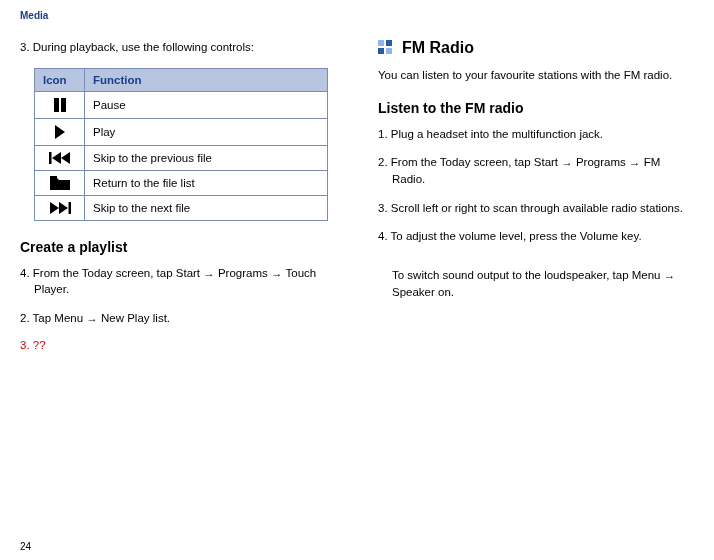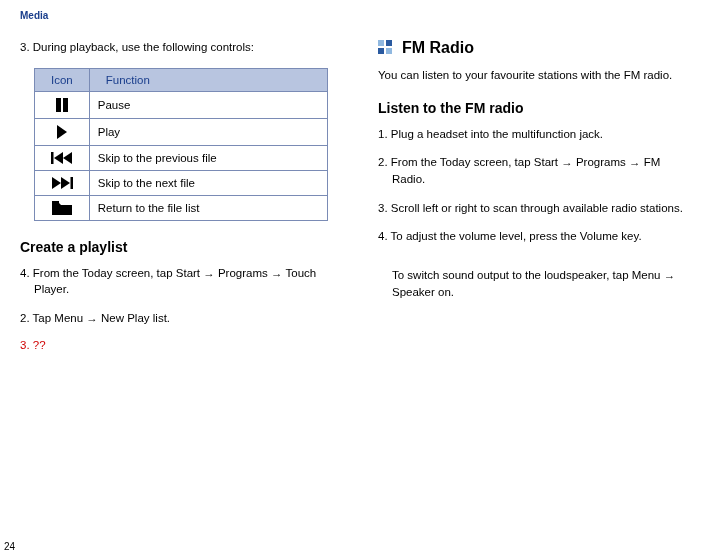--- a/index.html
+++ b/index.html
@@ -49,24 +49,24 @@
   }
   table.icons {
     border-collapse: collapse;
     width: 100%;
     margin: 6px 0 18px 14px;
     width: calc(100% - 14px);
   }
   table.icons th {
     background: #b8c5e0;
     color: #1a3e8c;
-    font-weight: normal;
+    font-weight: bold;
     font-size: 11.5px;
     text-align: left;
-    padding: 5px 16px;
+    padding: 5px 8px;
     border: 1px solid #7a8bb5;
   }
   table.icons th.func {
     text-align: left;
   }
   table.icons td {
     border: 1px solid #7a8bb5;
     padding: 5px 8px;
     font-size: 11.5px;
     vertical-align: middle;
@@ -101,21 +101,21 @@
     height: 6px;
   }
   .red-step {
     color: #d00000;
     padding-left: 14px;
     text-indent: -14px;
   }
   .page-num {
     position: absolute;
     bottom: 8px;
-    left: 4px;
+    left: 20px;
     font-size: 10px;
   }
   .intro {
     margin-bottom: 16px;
     line-height: 1.45;
   }
   svg.icon {
     display: block;
     margin: 0 auto;
   }
@@ -161,35 +161,35 @@
             <svg class="icon" width="22" height="14" viewBox="0 0 22 14">
                 <rect x="0" y="1" width="2.5" height="12" fill="#000"></rect>
                 <polygon points="12,1 3,7 12,13" fill="#000"></polygon>
                 <polygon points="21,1 12,7 21,13" fill="#000"></polygon>
               </svg>
           </td>
           <td>Skip to the previous file</td>
         </tr>
         <tr>
           <td class="icon-cell">
+            <svg class="icon" width="20" height="14" viewBox="0 0 20 14">
+                <path d="M0 2 L7 2 L9 4 L20 4 L20 14 L0 14 Z M0 2 L0 0 L7 0 L7 2" fill="#000"></path>
+              </svg>
+          </td>
+          <td>Return to the file list</td>
+        </tr>
+        <tr>
+          <td class="icon-cell">
             <svg class="icon" width="22" height="14" viewBox="0 0 22 14">
                 <polygon points="1,1 10,7 1,13" fill="#000"></polygon>
                 <polygon points="10,1 19,7 10,13" fill="#000"></polygon>
                 <rect x="19.5" y="1" width="2.5" height="12" fill="#000"></rect>
               </svg>
           </td>
           <td>Skip to the next file</td>
-        </tr>
-        <tr>
-          <td class="icon-cell">
-            <svg class="icon" width="20" height="14" viewBox="0 0 20 14">
-                <path d="M0 2 L7 2 L9 4 L20 4 L20 14 L0 14 Z M0 2 L0 0 L7 0 L7 2" fill="#000"></path>
-              </svg>
-          </td>
-          <td>Return to the file list</td>
         </tr>
       </tbody>
     </table>
 
     <h3>Create a playlist</h3>
 
     <p class="step">
       <span>4. From the Today screen, tap </span><span class="bold">Start</span><span> → </span><span class="bold">Programs</span><span> → </span><span class="bold">Touch Player</span><span>.</span>
     </p>
 

